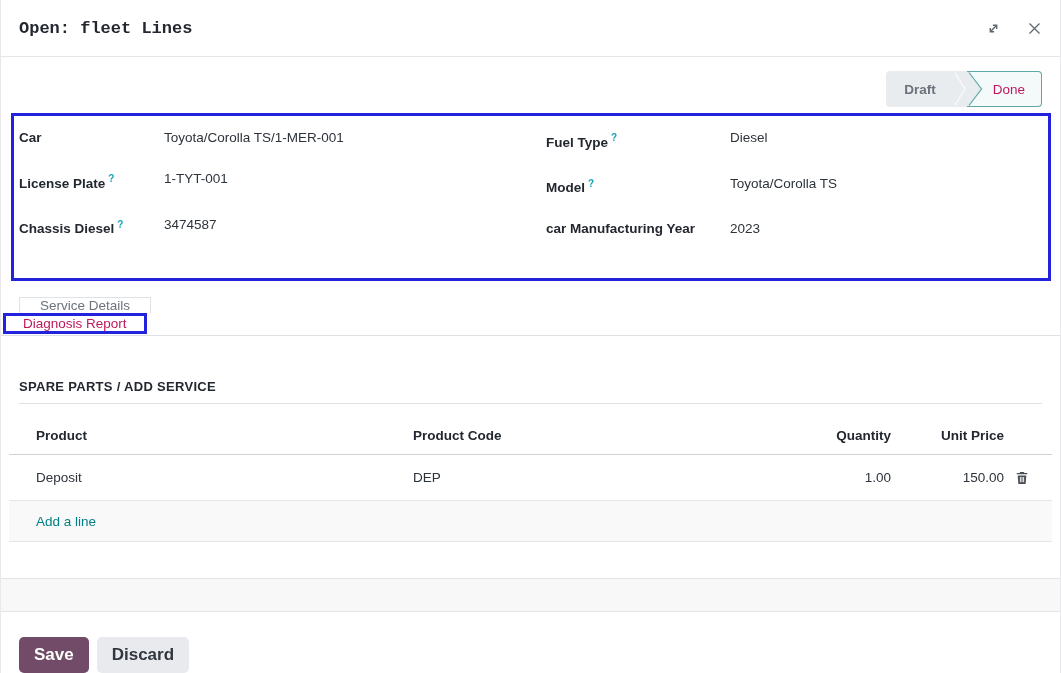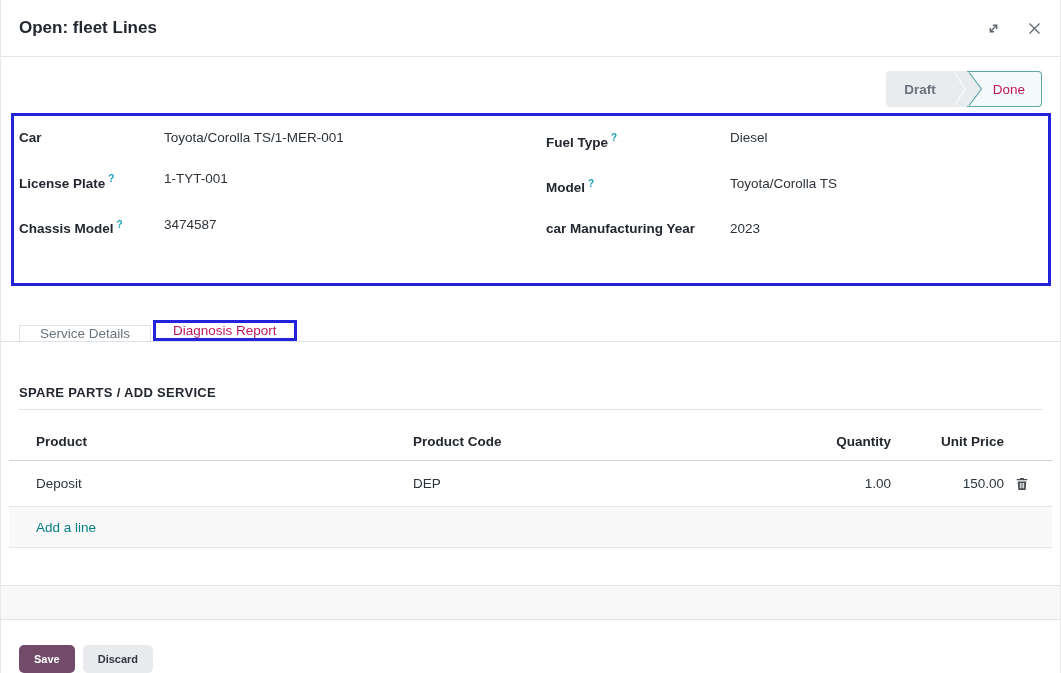--- a/index.html
+++ b/index.html
@@ -2,21 +2,21 @@
 <html><head>
 <meta charset="utf-8">
 <style>
   * { margin:0; padding:0; box-sizing:border-box; }
   html,body { background:#ffffff; }
   body { width:1061px; height:673px; font-family:"Liberation Sans", sans-serif; color:#23272f; position:relative; overflow:hidden; }
   .modal { width:1061px; height:673px; background:#fff; border-left:1px solid #e8e8ea; border-right:1px solid #e8e8ea; display:flex; flex-direction:column; }
 
   
   .mheader { height:57px; flex:0 0 57px; display:flex; align-items:center; justify-content:space-between; padding:0 16px 0 18px; border-bottom:1px solid #e6e6e8; }
-  .mtitle { font-size:17px; font-weight:700; color:#23272f; }
+  .mtitle { font-size:17px; font-weight:700; color:#23272f;font-family:Liberation Mono, monospace; }
   .hicons { display:flex; align-items:center; gap:22px; }
   .iconbtn { background:none; border:none; cursor:pointer; display:flex; align-items:center; padding:2px; }
 
   
   .statusrow { display:flex; justify-content:flex-end; margin:14px 18px 0 18px; }
   .statusbar { display:flex; height:36px; font-size:13.5px; }
   .sb-gray { display:flex; align-items:stretch; background:#e9ecef; border-radius:4px 0 0 4px; }
   .sb-stage { display:flex; align-items:center; padding:4px 18px; color:#6a737c; font-weight:600; cursor:pointer; background:transparent; border:none; font-size:13.5px; }
   .sb-sep { display:block; height:36px; }
   .sb-done { display:flex; align-items:stretch; border-top:1px solid #5fa8a8; border-bottom:1px solid #5fa8a8; border-right:1px solid #5fa8a8; border-radius:0 4px 4px 0; background:#f4fafa; }
@@ -27,21 +27,21 @@
   .fcol { padding-left:5px; }
   .fcol.right { padding-left:15px; }
   .frow { display:flex; align-items:flex-start; margin-bottom:21px; line-height:20px; font-size:13.5px; }
   .flabel { font-weight:700; color:#23272f; flex:0 0 145px; }
   .fcol.right .flabel { flex:0 0 184px; }
   .flabel .lbl { display:inline-block; max-width:150px; }
   .fvalue { color:#2d3publisher3a; color:#2d333a; cursor:text; }
   sup.help { color:#17a2b8; font-size:10px; font-weight:700; margin-left:3px; cursor:pointer; }
 
   
-  .tabs { margin-top:16px; height:44px; display:flex; align-items:flex-end; border-bottom:1px solid #dee2e6; }
+  .tabs { margin-top:16px; height:44px; display:flex; align-items:flex-start; border-bottom:1px solid #dee2e6;flex-direction:column; }
   .tab-inactive { margin-left:18px; border:1px solid #dee2e6; border-bottom:none; background:#fff; color:#6b737c; font-size:13.5px; padding:0 20px; display:flex; align-items:center; cursor:pointer; font-family:"Liberation Sans",sans-serif; }
   .tab-active-wrap { margin-left:2px; border:3px solid #2323dd; display:flex; align-items:stretch; }
   .tab-active { background:#fff; color:#be185d; font-size:13.5px; padding:0 17px; display:flex; align-items:center; cursor:pointer; border:none; font-family:"Liberation Sans",sans-serif; }
 
   
   .section-title { margin:43px 18px 0 18px; padding-bottom:9px; border-bottom:1px solid #dee2e6; font-size:13px; font-weight:700; letter-spacing:.3px; color:#23272f; }
   .o2m-table { margin:13px 8px 0 8px; font-size:13.5px; }
   .trow { display:grid; grid-template-columns:404px 280px 198px 113px 1fr; align-items:center; }
   .thead { height:38px; border-bottom:1px solid #cfd3d8; font-weight:700; color:#23272f; }
   .tdata { height:46px; border-bottom:1px solid #e2e5e9; color:#2d333a; }
@@ -49,21 +49,21 @@
   .cell-product { padding-left:27px; }
   .num { text-align:right; }
   .cell-action { padding-left:11px; display:flex; align-items:center; }
   .addline-link { color:#017e84; cursor:pointer; text-decoration:none; padding-left:27px; }
   .trashbtn { background:none; border:none; cursor:pointer; display:flex; align-items:center; }
 
   
   .spacer-white { height:40px; }
   .graystrip { height:38px; background:#f8f8f9; border-top:1px solid #e4e4e6; border-bottom:1px solid #e4e4e6; }
   .mfooter { padding:25px 18px 0 18px; display:flex; gap:8px; }
-  .btn { font-size:11px; font-weight:600; border:none; border-radius:5px; padding:8px 15px; cursor:pointer; font-family:"Liberation Sans",sans-serif; }
+  .btn { font-size:17px; font-weight:600; border:none; border-radius:5px; padding:8px 15px; cursor:pointer; font-family:"Liberation Sans",sans-serif; }
   .btn-save { background:#714B67; color:#ffffff; }
   .btn-discard { background:#e8eaed; color:#32373f; }
 </style>
 </head>
 <body>
 
 <div class="modal">
 
   <div class="mheader">
     <div class="mtitle">Open: fleet Lines</div>
@@ -105,21 +105,21 @@
     <div class="fcol">
       <div class="frow">
         <span class="flabel"><span class="lbl">Car</span></span>
         <span class="fvalue">Toyota/Corolla TS/1-MER-001</span>
       </div>
       <div class="frow">
         <span class="flabel"><span class="lbl">License Plate</span><sup class="help">?</sup></span>
         <span class="fvalue">1-TYT-001</span>
       </div>
       <div class="frow">
-        <span class="flabel"><span class="lbl">Chassis Model</span><sup class="help">?</sup></span>
+        <span class="flabel"><span class="lbl">Chassis Diesel</span><sup class="help">?</sup></span>
         <span class="fvalue">3474587</span>
       </div>
     </div>
     <div class="fcol right">
       <div class="frow">
         <span class="flabel"><span class="lbl">Fuel Type</span><sup class="help">?</sup></span>
         <span class="fvalue">Diesel</span>
       </div>
       <div class="frow">
         <span class="flabel"><span class="lbl">Model</span><sup class="help">?</sup></span>

